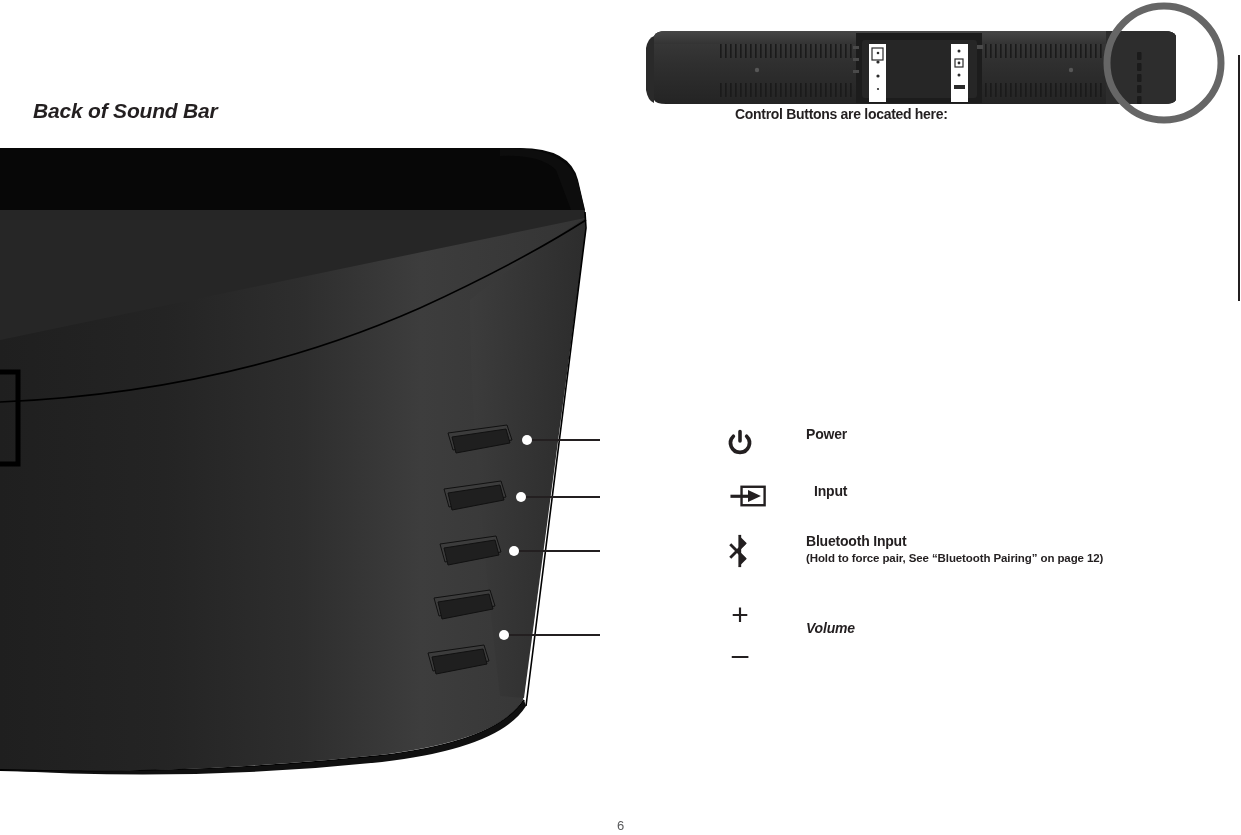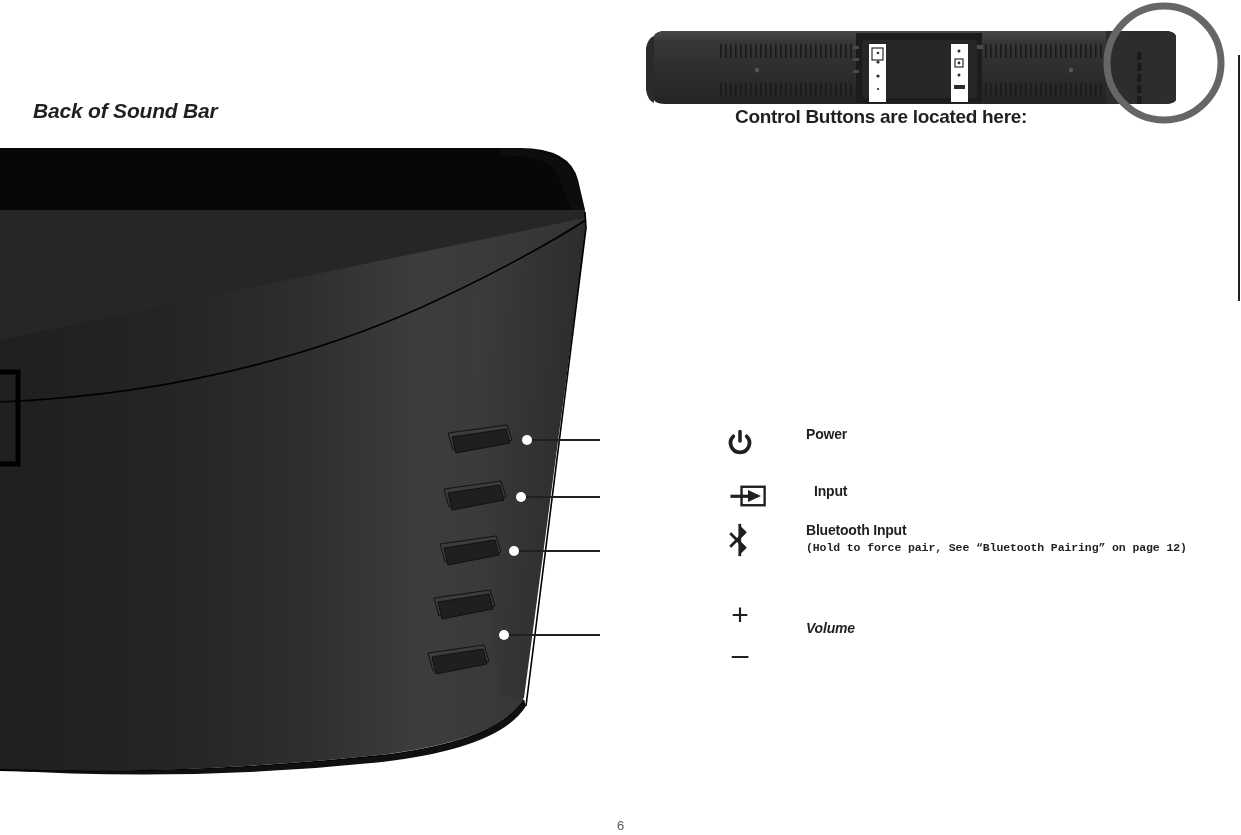--- a/index.html
+++ b/index.html
@@ -25,21 +25,21 @@
     font-weight: bold;
     letter-spacing: -0.2px;
     color: #231f20;
     white-space: nowrap;
     font-style: italic;
   }
   .bar-caption {
     position: absolute;
     left: 735px;
     top: 106px;
-    font-size: 19px;
+    font-size: 14px;
     font-weight: bold;
     letter-spacing: -0.3px;
     color: #231f20;
     white-space: nowrap;
   }
 
   
   .edge-rule {
     position: absolute;
     left: 1238px;
@@ -96,26 +96,25 @@
     white-space: nowrap;
     line-height: 1.05;
   }
   .legend-sub {
     font-size: 11.5px;
     font-weight: bold;
     letter-spacing: -0.1px;
     color: #231f20;
     white-space: nowrap;
     margin-top: 3px;
-    font-family: Liberation Mono, monospace;
   }
 
   .row-power  { top: 12px;  left: 0; }
   .row-input  { top: 69px;  left: 8px; }
-  .row-bt     { top: 108px; left: 0; }
+  .row-bt     { top: 119px; left: 0; }
   .row-volume { top: 185px; left: 0; }
 
   .vol-icons {
     width: 56px;
     flex: 0 0 56px;
     display: flex;
     flex-direction: column;
     align-items: center;
     line-height: 1;
   }

